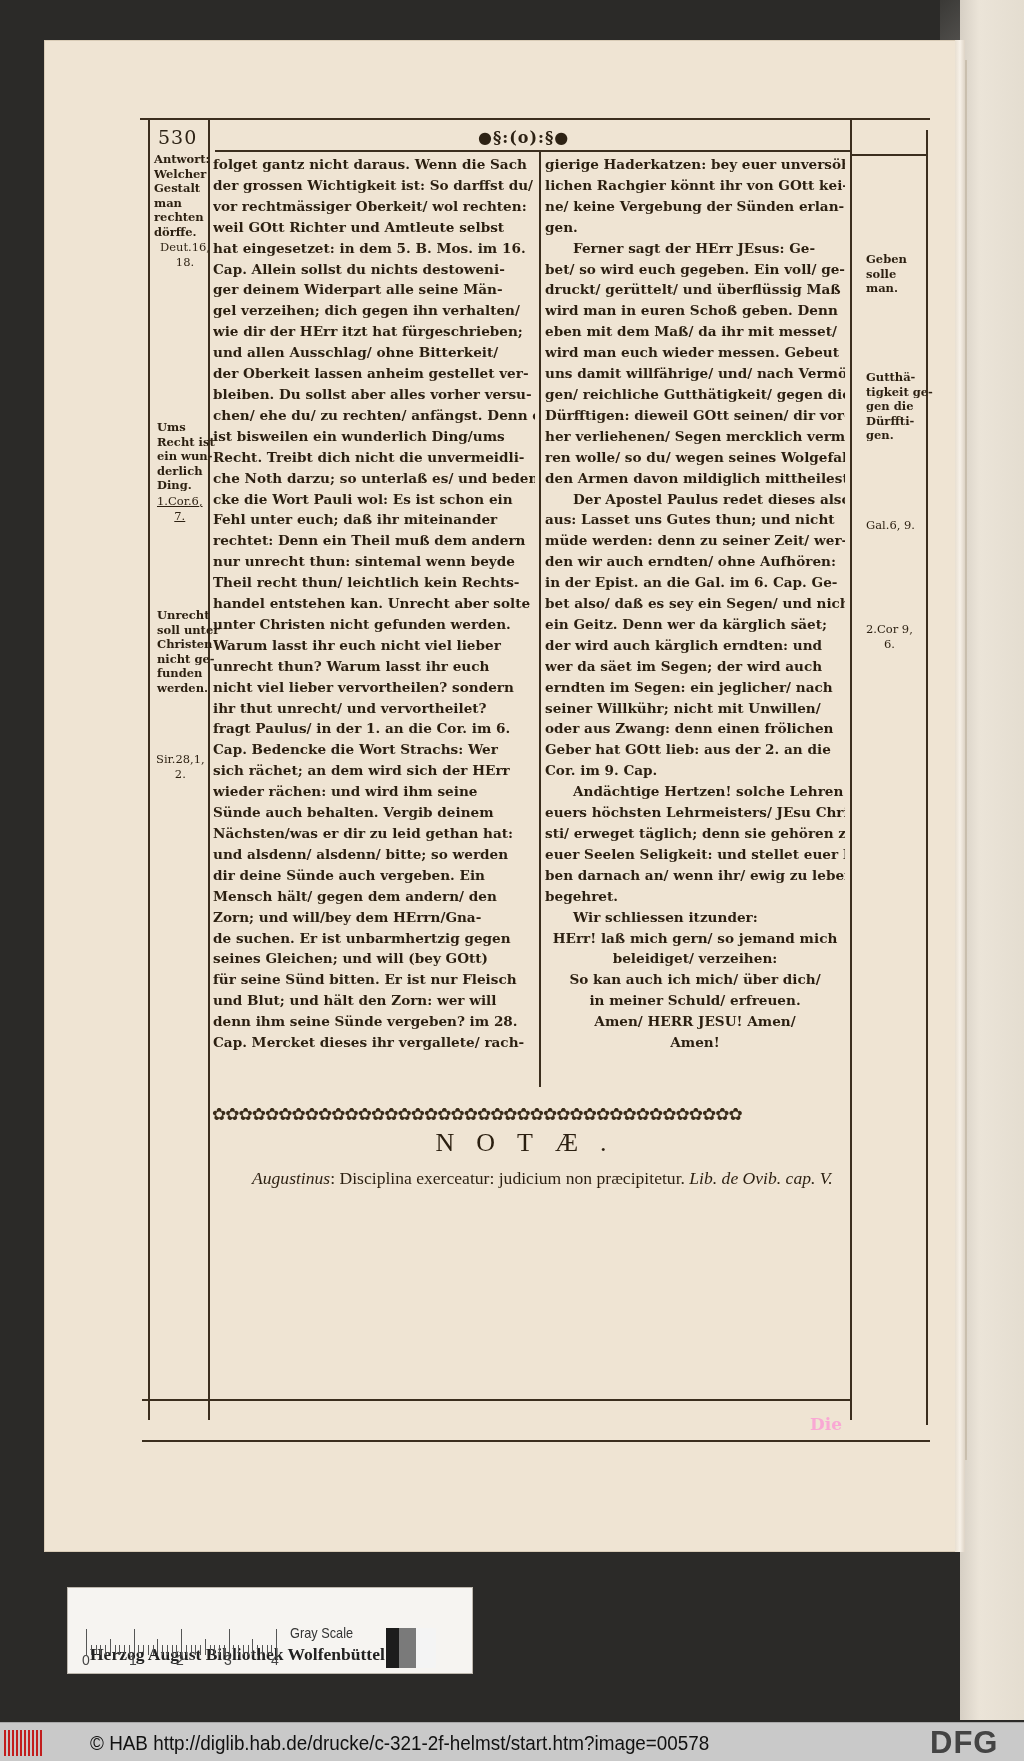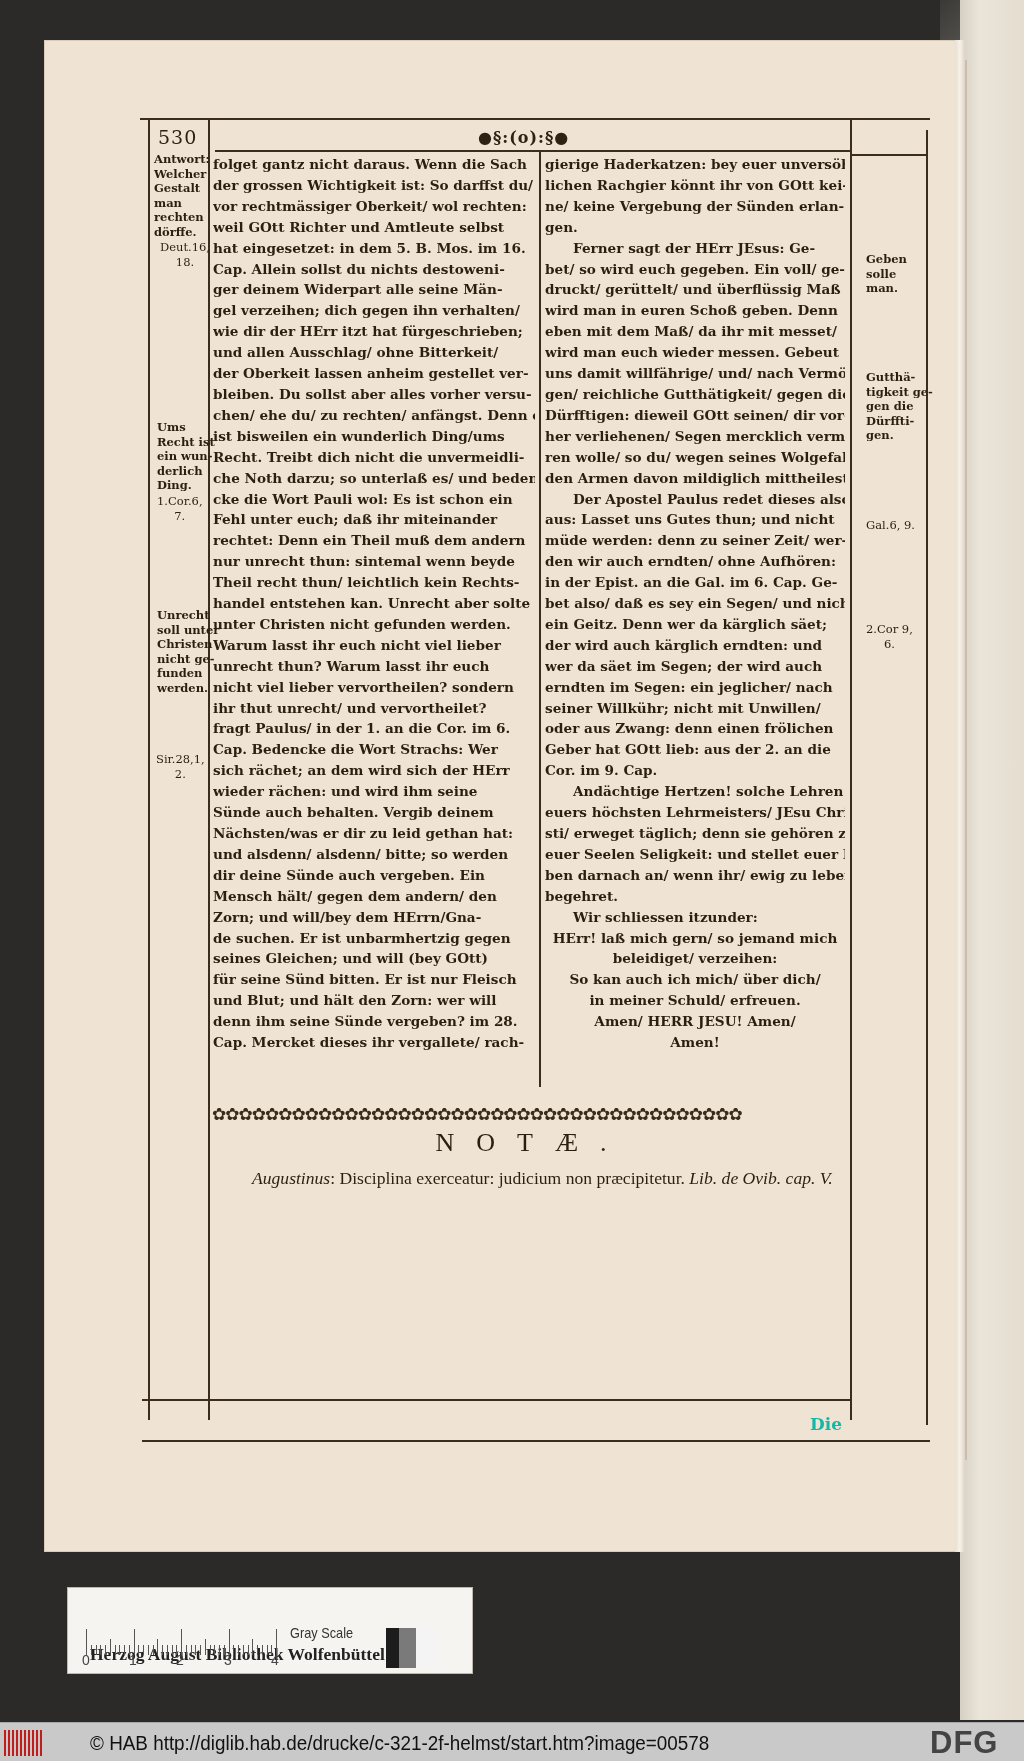--- a/index.html
+++ b/index.html
@@ -65,21 +65,21 @@
   }
   .notae {
     position: absolute; left: 206px; top: 1168px; width: 646px; color: #2b1f10;
     font-family: "Liberation Serif", serif; font-size: 17.6px; line-height: 20.5px;
   }
   .notae p { margin: 0 0 2px 0; text-align: justify; }
   .notae .first { text-indent: 0; }
   .notae .ind { text-indent: 46px; }
   .notae i { font-style: italic; }
   .catchword {
-    position: absolute; left: 810px; top: 1414px; font-size: 17px; font-weight: bold; color: #14b8a6;
+    position: absolute; left: 810px; top: 1414px; font-size: 17px; font-weight: bold; color: #f9a8d4;
   }
   .bottom-rule1 { position: absolute; left: 142px; top: 1399px; width: 708px; border-top: 2px solid #3b2e1e; }
   .bottom-rule2 { position: absolute; left: 142px; top: 1440px; width: 788px; border-top: 2px solid #3b2e1e; }
 
   .label-card {
     position: absolute; left: 67px; top: 1587px; width: 404px; height: 85px;
     background: #f6f4f1; border: 1px solid #bdb7ae;
   }
   .label-title {
     position: absolute; left: 22px; top: 8px; font-family: "Liberation Serif", serif;
@@ -148,21 +148,21 @@
   <span class="ln">Deut.16,</span>
   <span class="ln">18.</span>
 </div>
 <div class="margin-note" style="left:157px;top:420px;">
   <span class="ln">Ums</span>
   <span class="ln">Recht ist</span>
   <span class="ln">ein wun-</span>
   <span class="ln">derlich</span>
   <span class="ln">Ding.</span>
 </div>
-<div class="margin-note roman" style="left:157px;top:494px;text-align:center;">
+<div class="margin-note roman" style="left:157px;top:494px;text-align:center;text-decoration:underline;">
   <span class="ln">1.Cor.6,</span>
   <span class="ln">7.</span>
 </div>
 <div class="margin-note" style="left:157px;top:608px;">
   <span class="ln">Unrecht</span>
   <span class="ln">soll unter</span>
   <span class="ln">Christen</span>
   <span class="ln">nicht ge-</span>
   <span class="ln">funden</span>
   <span class="ln">werden.</span>

